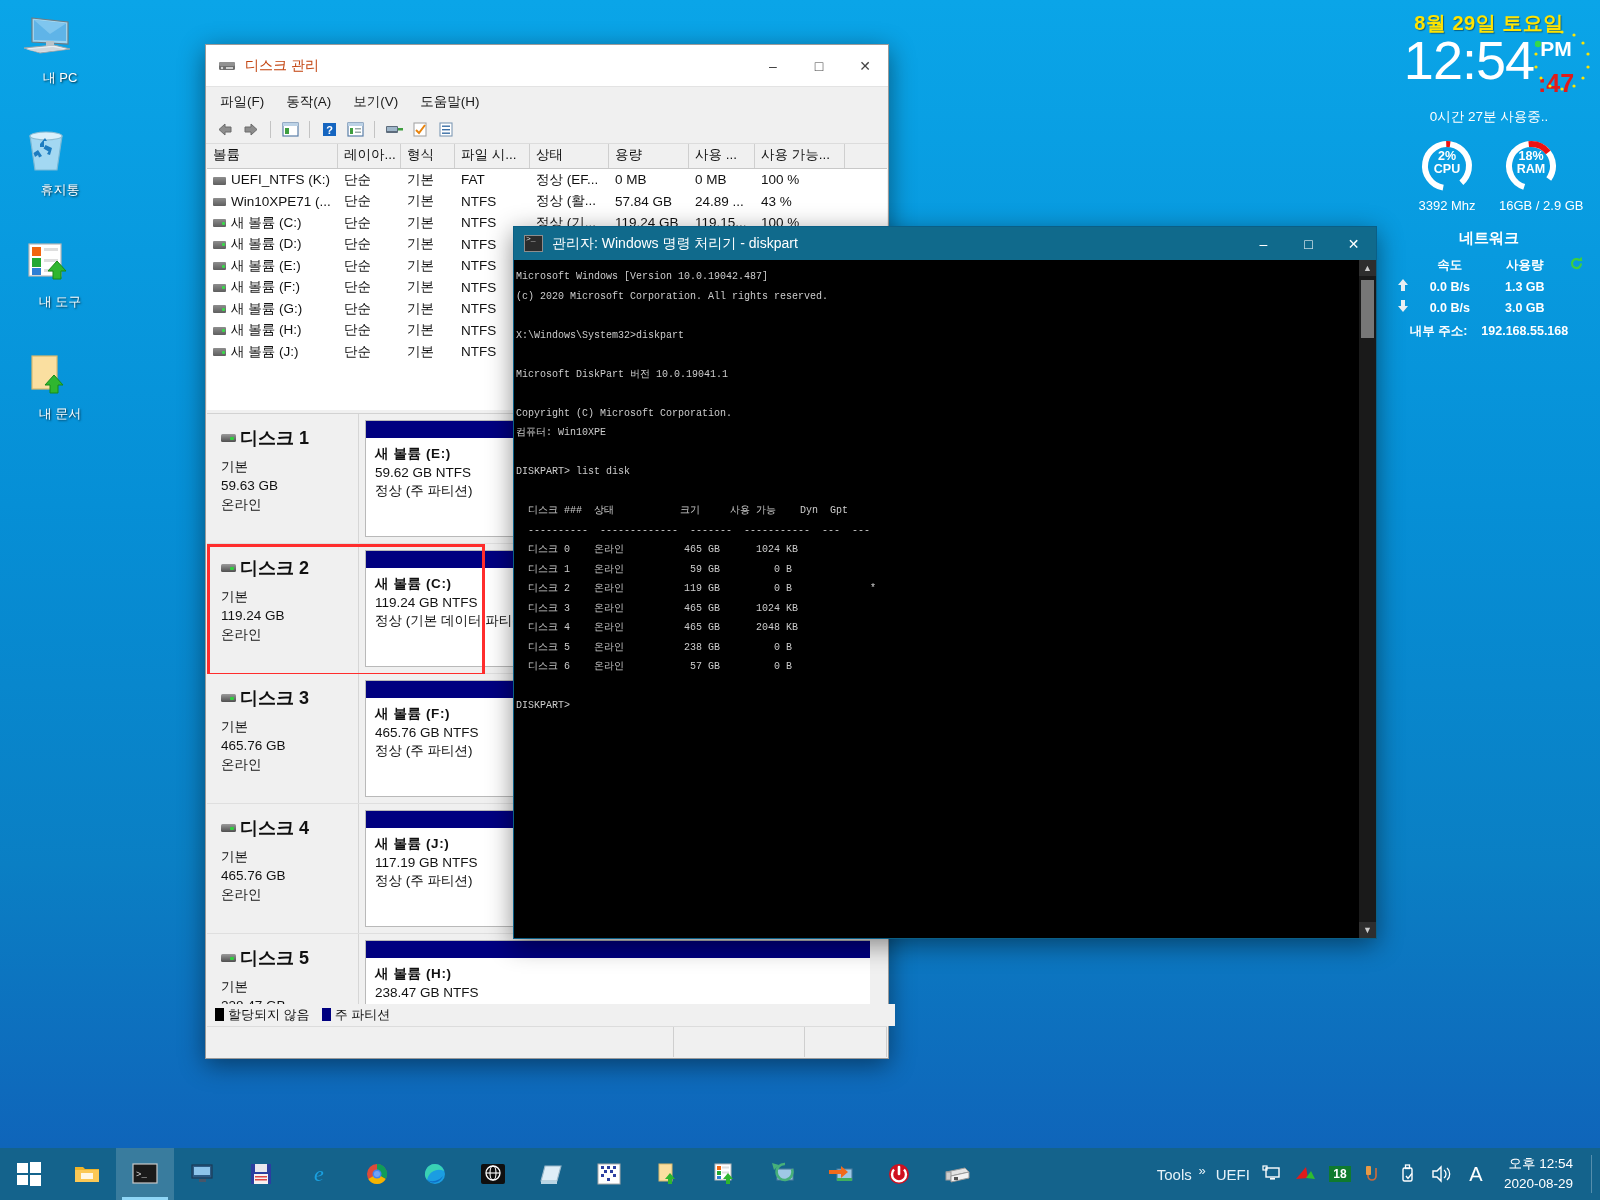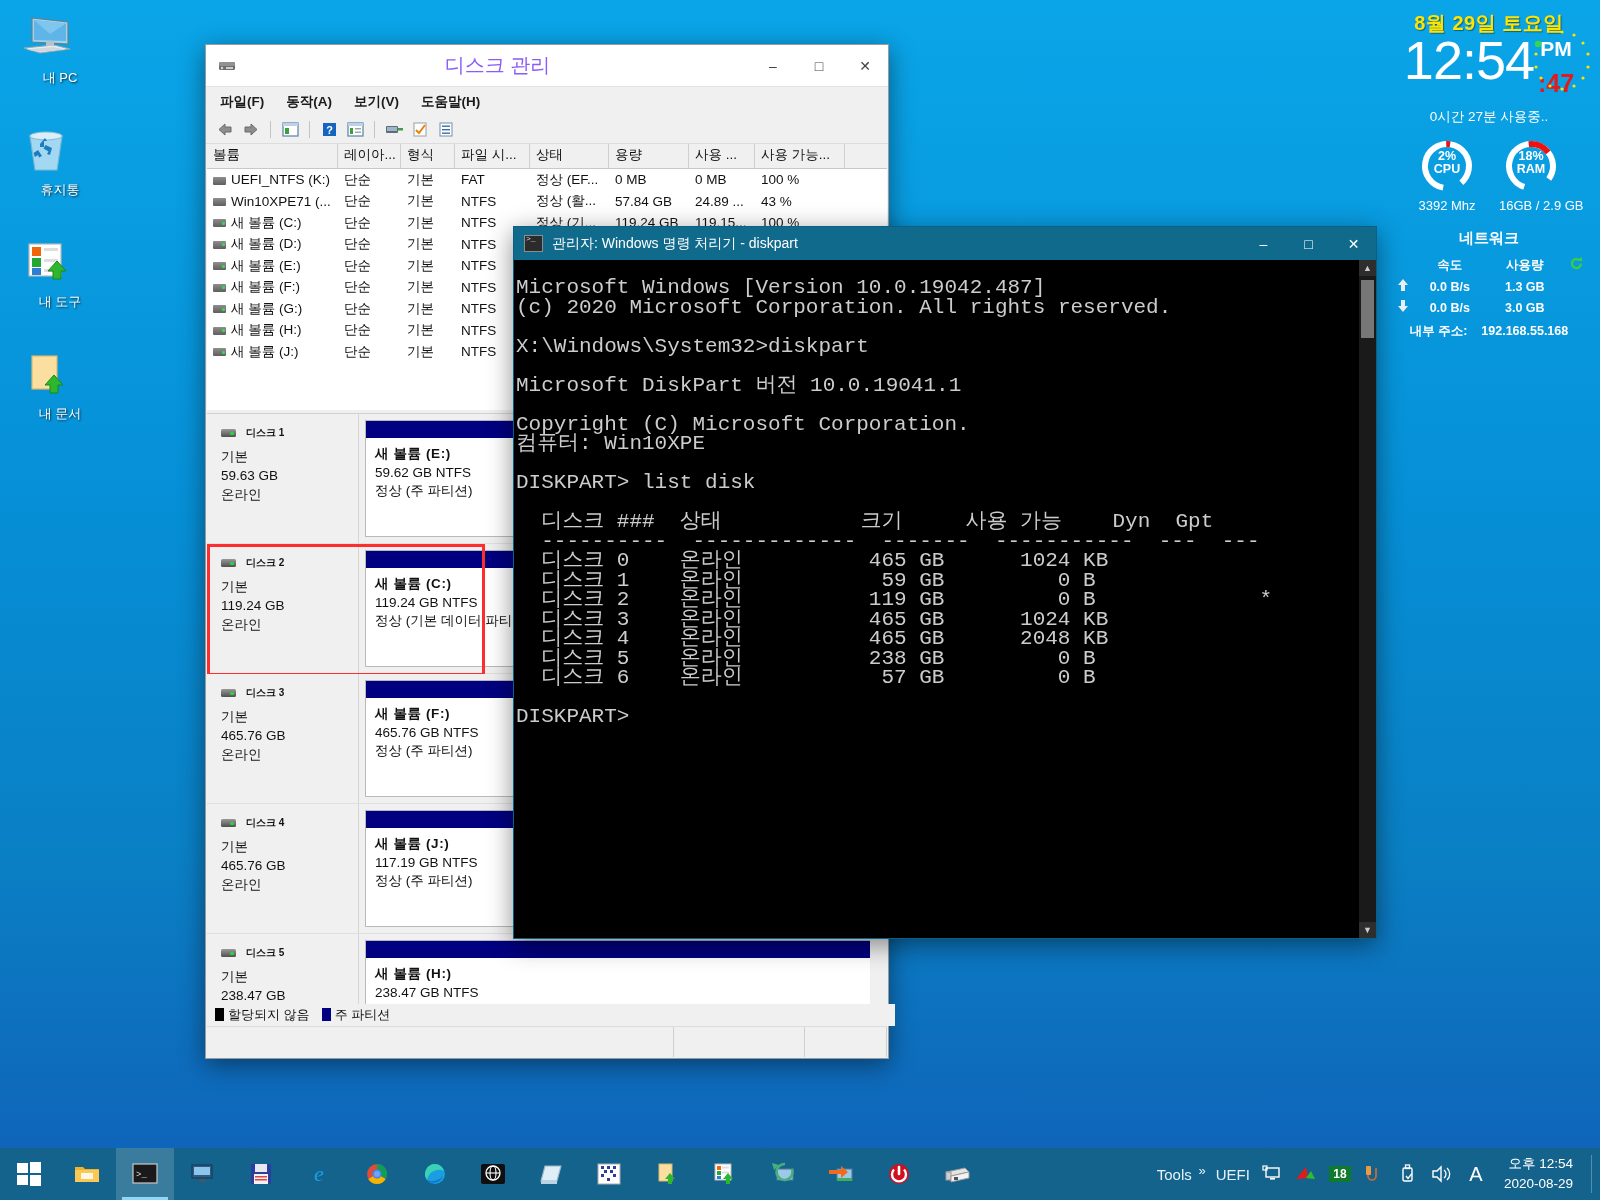--- a/index.html
+++ b/index.html
@@ -17,45 +17,45 @@
   .desk-ico .gfx{height:60px;display:flex;align-items:center;justify-content:center;}
   .desk-ico .lbl{font-size:13px;color:#fff;text-shadow:1px 1px 2px rgba(0,0,0,.75);margin-top:3px;text-align:center;line-height:1.1;padding-left:28px;}
 
   
   .win{position:absolute;background:#f0f0f0;box-shadow:0 6px 24px rgba(0,0,0,.45);}
 
   
   #dm{left:205px;top:44px;width:682px;height:1013px;border:1px solid #9a9a9a;background:#f0f0f0;}
   #dm .titlebar{height:41px;background:#ffffff;display:flex;align-items:center;border-bottom:1px solid #e3e3e3;}
   #dm .titlebar .tico{width:18px;height:18px;margin-left:12px;margin-right:9px;position:relative;}
-  #dm .titlebar .ttext{font-size:20px;color:#8b5cf6;flex:1;text-align:center;}
+  #dm .titlebar .ttext{font-size:14px;color:#c2410c;flex:1;}
   .wbtns{display:flex;height:100%;}
   .wbtn{width:46px;height:41px;display:flex;align-items:center;justify-content:center;color:#444;font-size:14px;}
   #dm .menubar{height:29px;display:flex;align-items:center;padding-left:12px;background:#f0f0f0;font-size:13.5px;color:#1b1b1b;gap:18px;}
-  #dm .menubar span{padding:2px 2px;font-weight:bold;}
+  #dm .menubar span{padding:2px 2px;}
   #dm .toolbar{height:27px;background:#f0f0f0;display:flex;align-items:center;padding-left:8px;gap:4px;border-bottom:1px solid #dcdcdc;}
   .tbi{width:22px;height:21px;display:flex;align-items:center;justify-content:center;}
   .tbsep{width:1px;height:17px;background:#c3c3c3;margin:0 4px;}
 
   
   .vol-pane{position:absolute;left:1px;top:99px;width:680px;height:266px;background:#fff;overflow:hidden;}
   .vol-head{display:flex;height:24px;background:#f0f0f0;border-bottom:1px solid #c8c8c8;}
   .vol-head div{font-size:13.5px;color:#111;padding:2px 6px;border-right:1px solid #cfcfcf;box-sizing:border-box;white-space:nowrap;overflow:hidden;}
   .vrow{display:flex;height:21.5px;align-items:center;}
   .vrow>div{font-size:13.5px;color:#111;padding:0 6px;box-sizing:border-box;white-space:nowrap;overflow:hidden;}
   .c0{width:131px;} .c1{width:63px;} .c2{width:54px;} .c3{width:75px;}
   .c4{width:79px;} .c5{width:80px;} .c6{width:66px;} .c7{width:90px;}
   .vicon{display:inline-block;width:13px;height:8px;border-radius:1px;margin-right:5px;vertical-align:middle;position:relative;background:linear-gradient(180deg,#8e8e8e,#5e5e5e);}
   .vicon.g::after{content:"";position:absolute;right:1px;top:2.5px;width:3px;height:3px;background:#39d84a;border-radius:1px;}
 
   
   .gfx-pane{position:absolute;left:1px;top:368px;width:680px;height:636px;background:#fff;overflow:hidden;border-top:1px solid #d2d2d2;}
   .disk-row{display:flex;height:129px;border-bottom:1px solid #dfdfdf;background:#f0f0f0;position:relative;}
   .disk-info{width:152px;padding:12px 0 0 14px;box-sizing:border-box;background:#f0f0f0;border-right:1px solid #d6d6d6;}
-  .disk-info .dtitle{font-size:10px;font-weight:bold;color:#111;margin-bottom:7px;display:flex;align-items:center;gap:10px;}
+  .disk-info .dtitle{font-size:18px;font-weight:bold;color:#111;margin-bottom:7px;display:flex;align-items:center;gap:4px;}
   .disk-info .dline{font-size:13.5px;color:#111;line-height:1.42;}
   .dhdd{width:15px;height:8px;border-radius:1.5px;background:linear-gradient(180deg,#9a9a9a,#4f4f4f);position:relative;}
   .dhdd::after{content:"";position:absolute;right:2px;top:2.5px;width:4px;height:3px;background:#2fcf3f;border-radius:1px;}
   .part-area{flex:1;padding:6px 6px 6px 6px;box-sizing:border-box;background:#f0f0f0;}
   .part{height:100%;box-sizing:border-box;border:1px solid #b9b9b9;background:#fff;}
   .part .cap{height:17px;background:#000080;}
   .part .body{padding:7px 9px 0 9px;}
   .part .p1{font-size:13.5px;font-weight:bold;color:#111;letter-spacing:.6px;}
   .part .p2{font-size:13.5px;color:#111;margin-top:2px;}
   .part .p3{font-size:13.5px;color:#111;margin-top:2px;white-space:nowrap;}
@@ -71,22 +71,22 @@
   .vscroll .thumb{background:#cdcdcd;margin:0 2px;}
 
   
   #cmd{left:513px;top:226px;width:862px;height:711px;background:#000;border:1px solid #0a5f86;}
   #cmd .titlebar{height:33px;background:#106a8c;display:flex;align-items:center;}
   #cmd .titlebar .ttext{color:#fff;font-size:14px;flex:1;}
   #cmd .cico{width:17px;height:15px;margin-left:10px;margin-right:9px;background:#2b2b2b;border:1px solid #8d8d8d;position:relative;}
   #cmd .cico::after{content:">_";position:absolute;left:1px;top:-2px;font-size:8px;color:#ddd;font-family:"Liberation Mono",monospace;}
   #cmd .wbtn{color:#fff;width:45px;height:33px;}
   .console{position:absolute;left:0;top:33px;right:17px;bottom:0;background:#000;color:#ccc;
-    font-family:"Liberation Mono","DejaVu Sans Mono",monospace;font-size:21px;line-height:19.5px;
-    padding:18px 0 0 2px;white-space:pre;overflow:hidden;letter-spacing:0px;}
+    font-family:"Liberation Mono","DejaVu Sans Mono",monospace;font-size:10px;line-height:19.5px;
+    padding:7px 0 0 2px;white-space:pre;overflow:hidden;letter-spacing:0px;}
   .cmdscroll{position:absolute;right:0;top:33px;bottom:0;width:17px;background:#1a1a1a;}
   .cmdscroll .arw{height:16px;background:#2e2e2e;color:#ccc;font-size:9px;display:flex;align-items:center;justify-content:center;}
   .cmdscroll .thumb{position:absolute;left:2px;right:2px;top:20px;height:58px;background:#777;}
 
   
   .gadget{position:absolute;right:0;top:0;width:222px;height:390px;color:#fff;text-align:center;}
   .g-date{font-size:20px;font-weight:bold;color:#ffe400;margin-top:10px;letter-spacing:.5px;text-shadow:1px 1px 1px rgba(0,0,0,.4);}
   .g-clock{display:flex;align-items:flex-start;justify-content:center;margin-top:-4px;position:relative;}
   .g-hm{font-size:54px;font-weight:300;letter-spacing:-1px;line-height:1;color:#fff;}
   .g-right{margin-left:4px;margin-top:5px;text-align:center;position:relative;}

